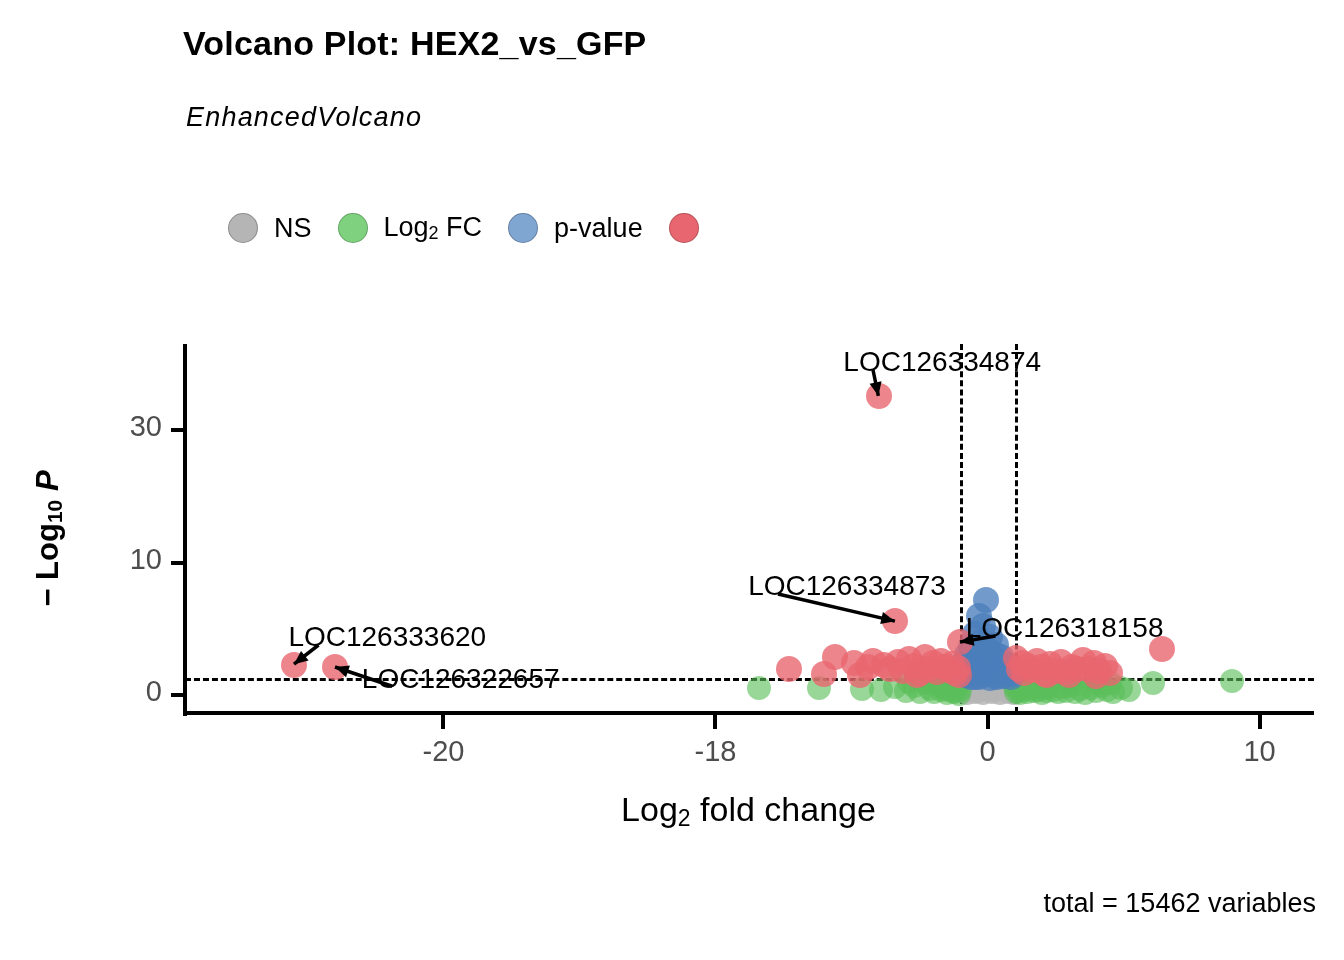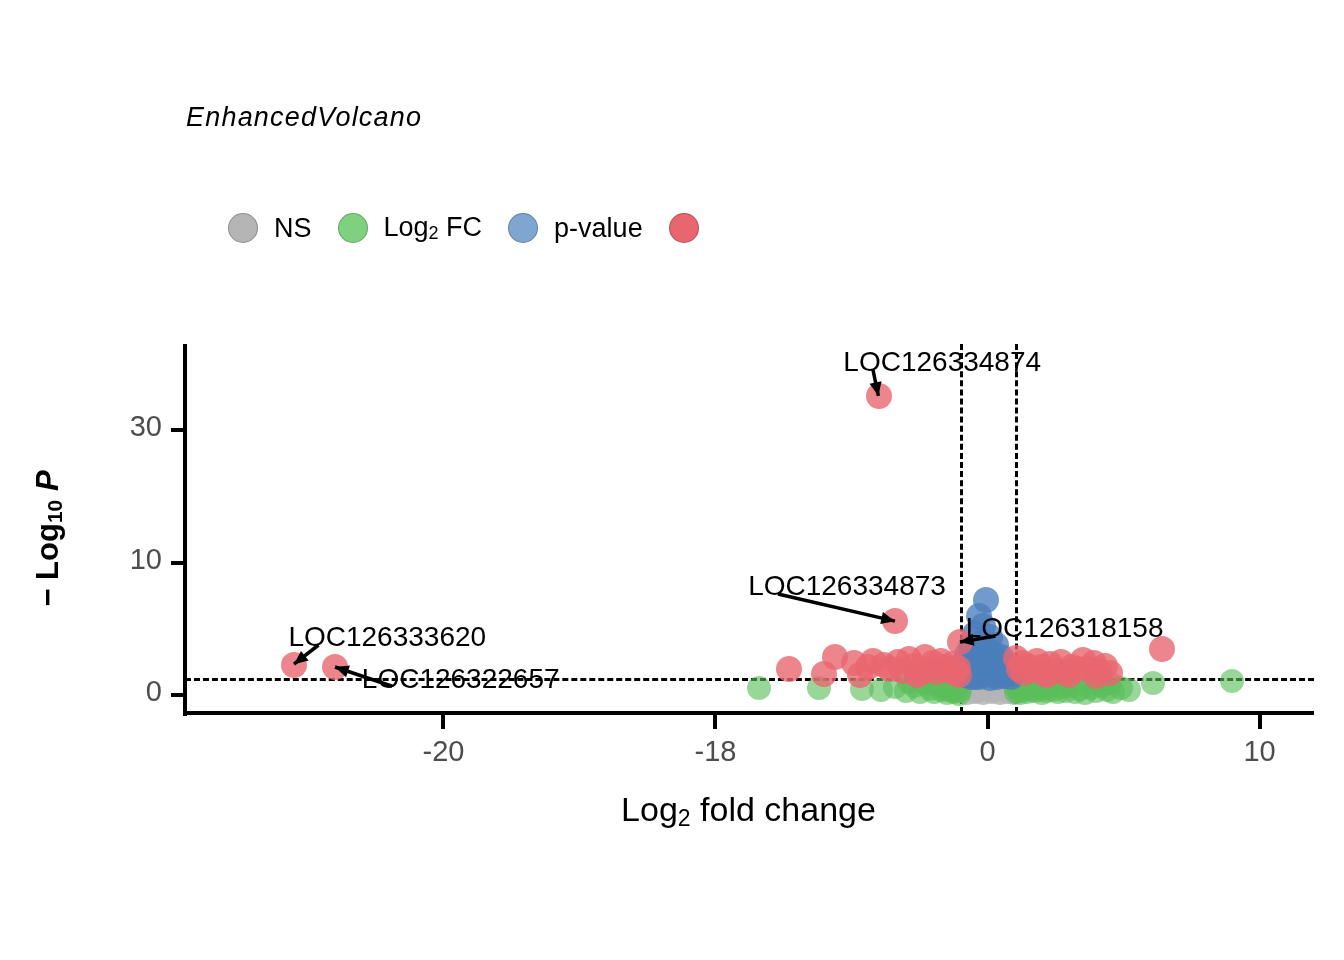--- a/index.html
+++ b/index.html
@@ -186,20 +186,21 @@
     white-space: nowrap;
     color: #000;
   }
   .garrow { position: absolute; }
 </style>
 </head>
 <body>
 
 <div id="plot-root">
 
+  <div class="title">Volcano Plot: HEX2_vs_GFP</div>
   <div class="subtitle">EnhancedVolcano</div>
 
   <div class="legend" id="legend">
       <div class="legend-item">
         <span class="legend-dot" style="background: rgb(181, 181, 181);"></span>
         <span class="legend-label">NS</span>
       </div>
       <div class="legend-item">
         <span class="legend-dot" style="background: rgb(127, 209, 127);"></span>
         <span class="legend-label">Log<sub>2</sub> FC</span>
@@ -479,13 +480,14 @@
       </svg>
     </div>
 
   <div class="ylab">
     <span>− Log<sub>10</sub> <i>P</i></span>
   </div>
   <div class="xlab">
     <span>Log<sub>2</sub> fold change</span>
   </div>
 
+  <div class="caption">total = 15462 variables</div>
 </div>
 
 </body></html>

